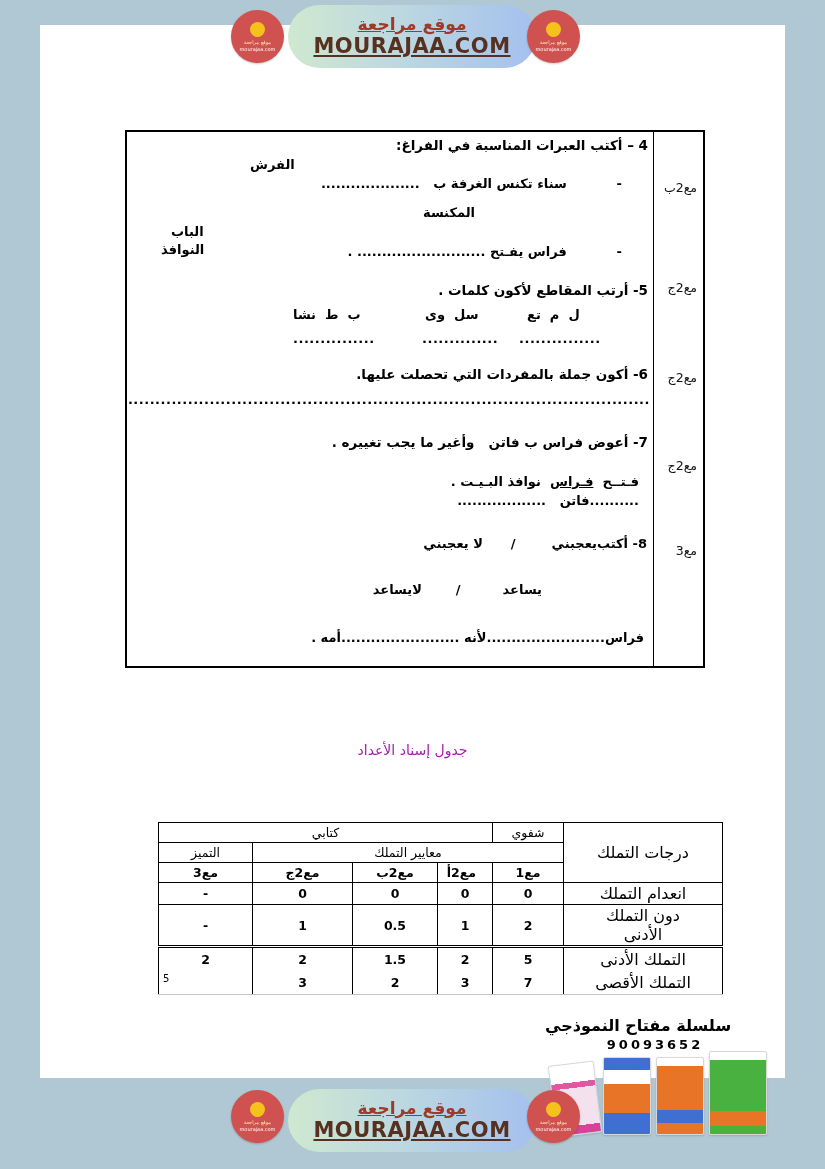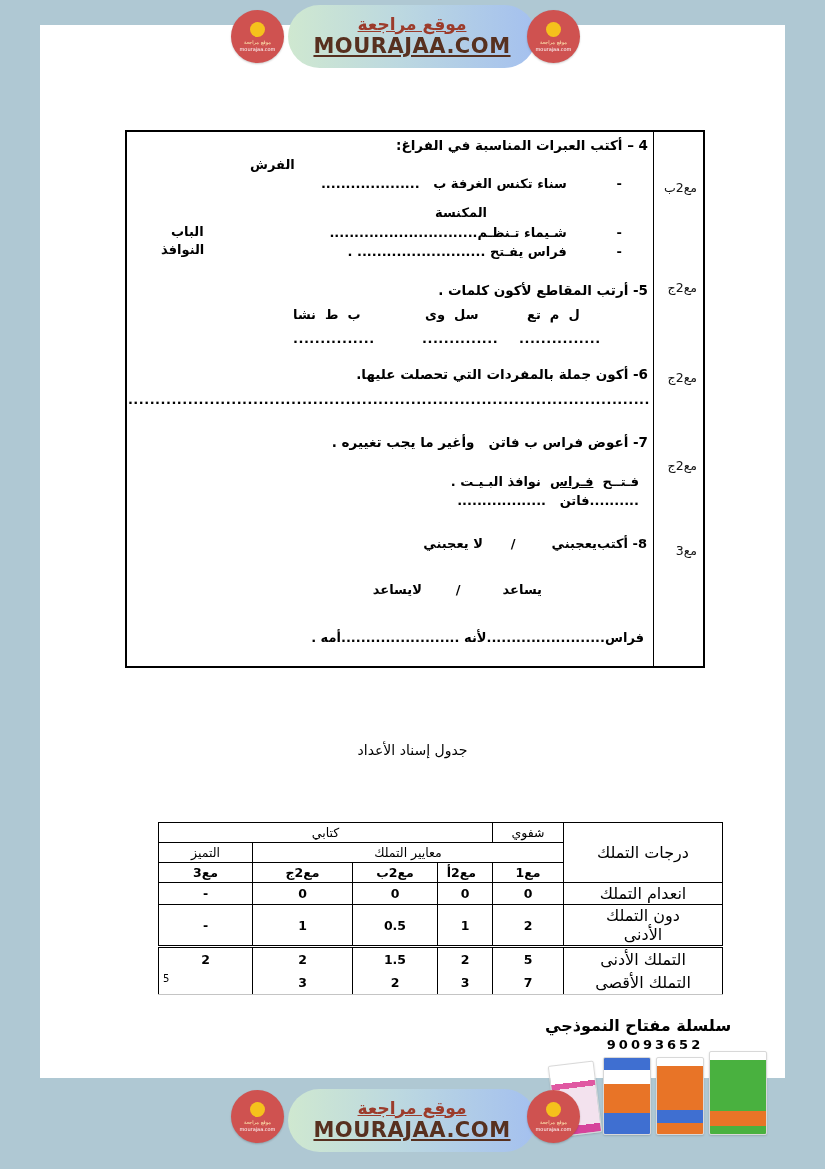--- a/index.html
+++ b/index.html
@@ -37,21 +37,21 @@
   .s1{top:48px;} .s2{top:148px;} .s3{top:238px;} .s4{top:326px;} .s5{top:411px;}
   .content{position:absolute;left:0;top:0;right:51px;bottom:0;direction:rtl;}
   .cline{position:absolute;right:0;left:0;direction:rtl;font-weight:bold;font-size:13px;color:#000;white-space:nowrap;}
   .qtitle{font-size:13.5px;}
   .dots{font-weight:bold;letter-spacing:.5px;}
   .hint{position:absolute;font-weight:bold;font-size:13px;color:#000;white-space:nowrap;}
   .abs{position:absolute;font-weight:bold;font-size:13px;white-space:nowrap;}
   .u{text-decoration:underline;}
   .q8row{display:flex;direction:rtl;align-items:center;}
   
-  .grades-title{position:absolute;left:0;top:717px;width:745px;text-align:center;font-size:14px;color:#000000;direction:rtl;}
+  .grades-title{position:absolute;left:0;top:717px;width:745px;text-align:center;font-size:14px;color:#a21caf;direction:rtl;}
   table.grades{
     position:absolute;left:118px;top:797px;width:564px;border-collapse:collapse;direction:rtl;
     table-layout:fixed;font-size:12.5px;color:#000;
   }
   table.grades td{border:1px solid #000;text-align:center;padding:1px 16px;height:20px;box-sizing:border-box;}
   td.lbl{text-align:right;padding-right:6px;font-size:16px;}
   td.hd{font-weight:bold;}
   tr.thick td{border-bottom:3px double #000;}
   tr.nobot td{border-bottom:0;}
   tr.notop td{border-top:0;border-bottom:1px solid #c4c4c4;}
@@ -105,25 +105,21 @@
     </div>
     <div class="content">
 
       <div class="cline qtitle" style="top:5px;right:4px;left:auto;">4 – أكتب العبرات المناسبة في الفراغ:</div>
       <div class="hint" style="left:123px;top:25px;">الفرش</div>
       <div class="cline" style="top:44px;right:30px;left:auto;">
         <span>-</span>&nbsp;&nbsp;&nbsp;&nbsp;&nbsp;&nbsp;&nbsp;&nbsp;&nbsp;&nbsp;
         <span>سناء تكنس الغرفة ب</span>&nbsp;&nbsp;
         <span class="dots">....................</span>
       </div>
-      <div class="hint" style="left:308px;top:73px;">المكنسة</div>
-      <div class="cline" style="top:93px;right:30px;left:auto;">
-        <span>-</span>&nbsp;&nbsp;&nbsp;&nbsp;&nbsp;&nbsp;&nbsp;&nbsp;&nbsp;&nbsp;
-        <span>شـيماء تـنظـم</span><span class="dots">..............................</span>
-      </div>
+      <div class="hint" style="left:296px;top:73px;">المكنسة</div>
       <div class="hint" style="left:44px;top:92px;">الباب</div>
       <div class="cline" style="top:112px;right:30px;left:auto;">
         <span>-</span>&nbsp;&nbsp;&nbsp;&nbsp;&nbsp;&nbsp;&nbsp;&nbsp;&nbsp;&nbsp;
         <span>فراس يفـتح</span>&nbsp;<span class="dots">.......................... .</span>
       </div>
       <div class="hint" style="left:34px;top:110px;">النوافذ</div>
 
       <div class="cline qtitle" style="top:150px;right:4px;left:auto;margin-left:38px;">5- أرتب المقاطع لأكون كلمات .</div>
       <div class="abs" style="left:400px;top:175px;">ل&nbsp;&nbsp;م&nbsp;&nbsp;تع</div>
       <div class="abs" style="left:298px;top:175px;">سل&nbsp;&nbsp;وى</div>

